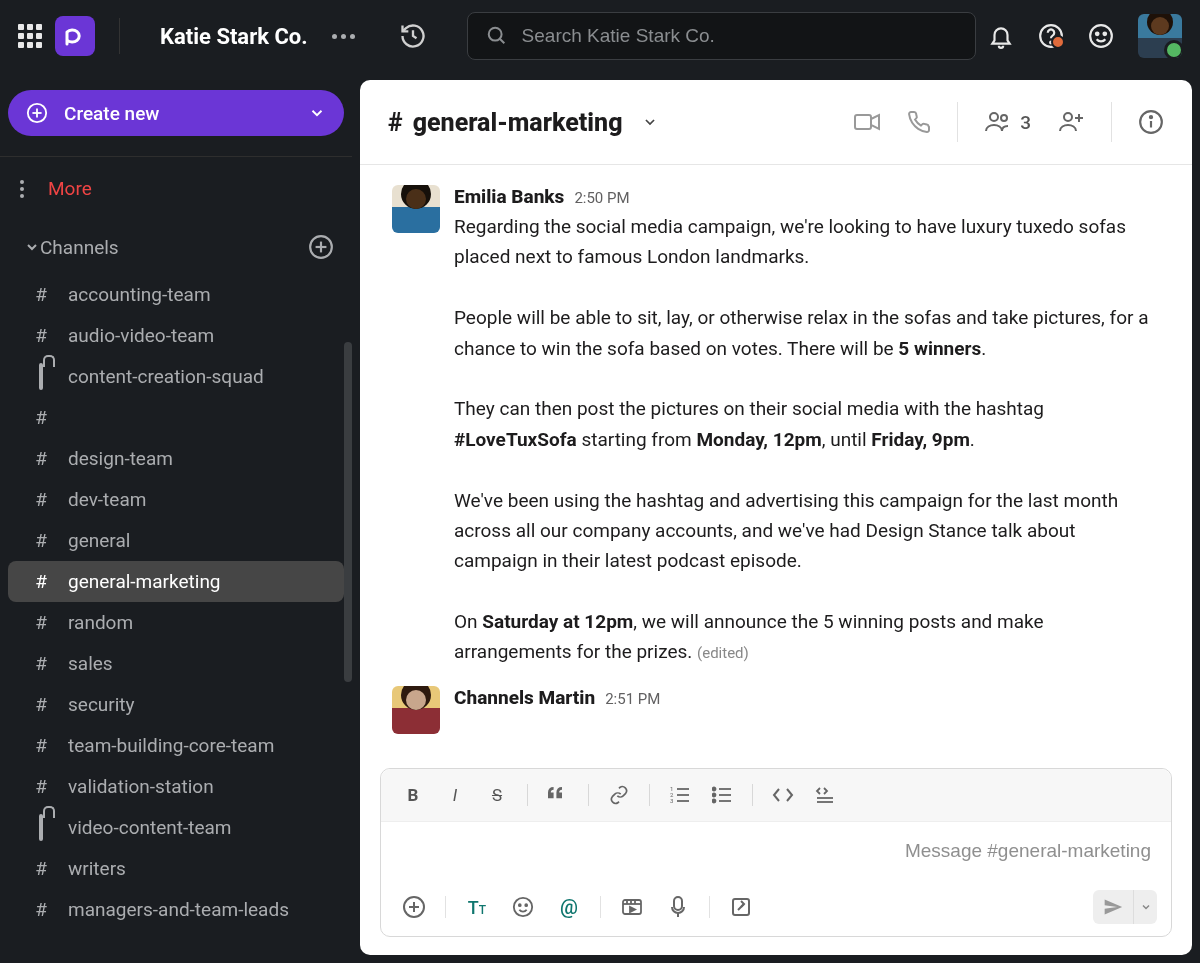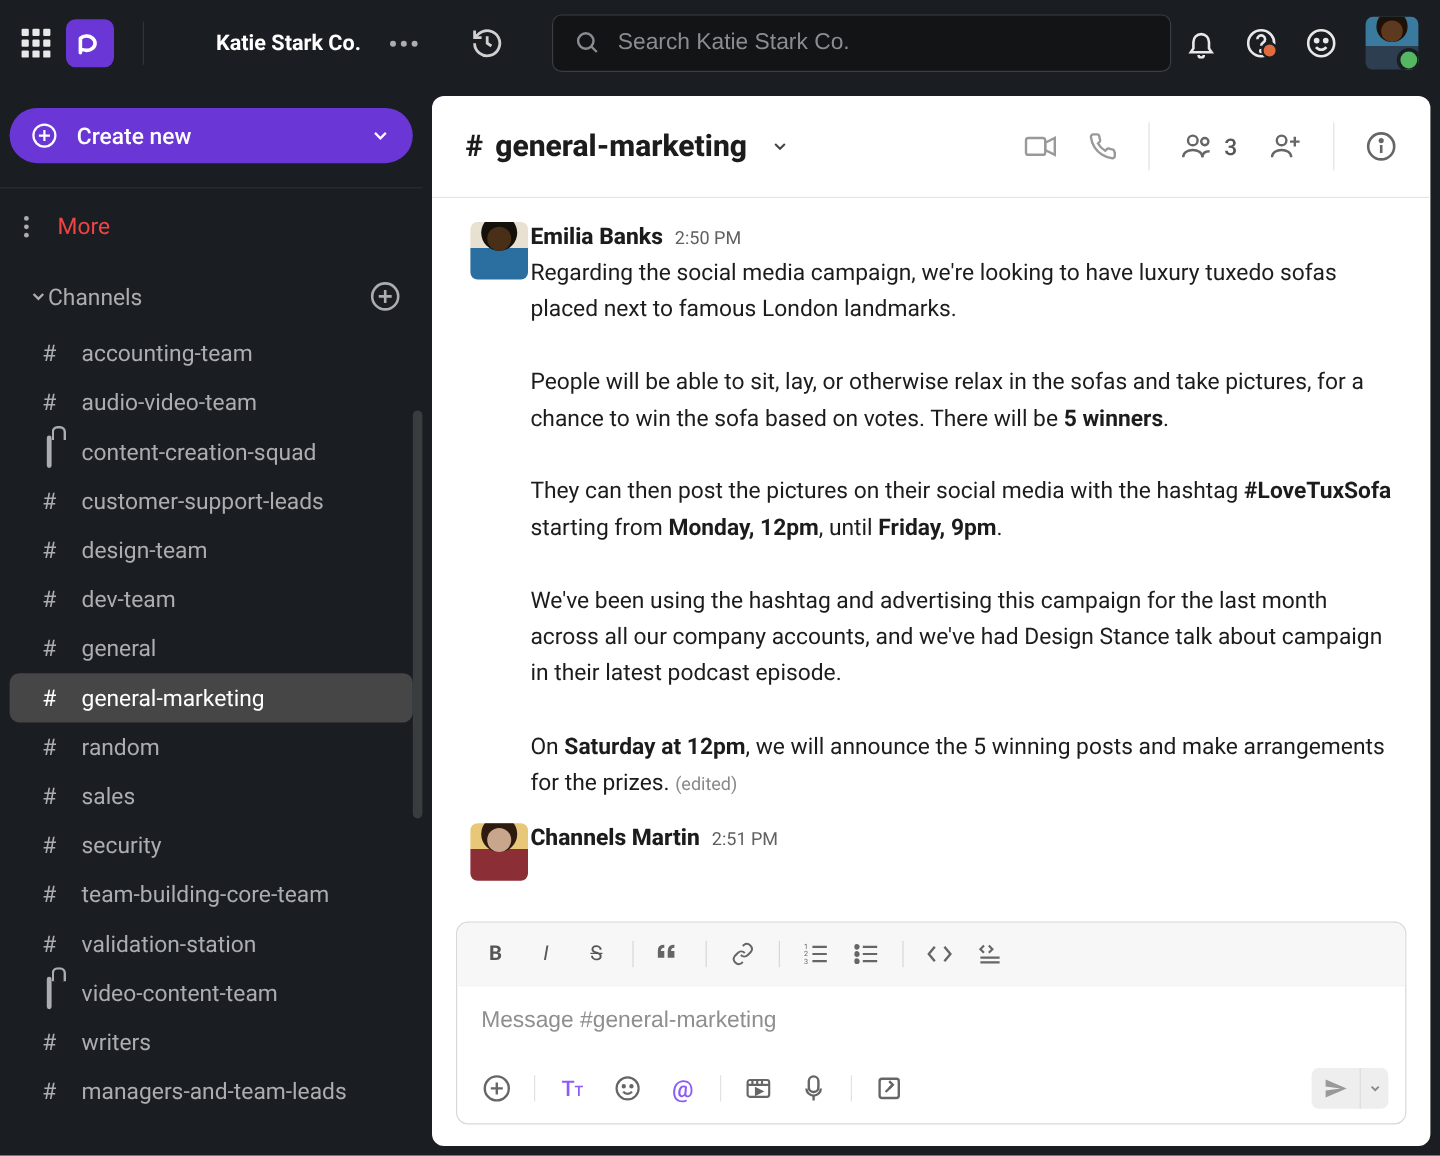--- a/index.html
+++ b/index.html
@@ -3,21 +3,21 @@
 <meta charset="utf-8">
 <style>
 * { margin: 0; padding: 0; box-sizing: border-box; }
 body { font-family: -apple-system, BlinkMacSystemFont, 'Segoe UI', Roboto, Helvetica, Arial, sans-serif; background: #1a1d21; color: #d1d2d3; width: 1200px; height: 963px; overflow: hidden; }
 
 .top-bar { display: flex; align-items: center; height: 72px; padding: 0 18px; gap: 12px; }
 .apps-icon { width: 24px; height: 24px; display: grid; grid-template-columns: repeat(3,6px); grid-template-rows: repeat(3,6px); gap: 3px; cursor: pointer; }
 .apps-icon span { background: #e8e8e8; border-radius: 1px; }
 .app-logo { width: 40px; height: 40px; background: #6b36d6; border-radius: 8px; display: flex; align-items: center; justify-content: center; margin-left: 1px; }
 .divider-v { width: 1px; height: 36px; background: #333; margin: 0 12px; }
-.workspace-name { color: #fff; font-size: 18px; font-weight: 700; margin-left: 36px; }
+.workspace-name { color: #fff; font-size: 22px; font-weight: 700; margin-left: 16px; }
 .more-dots { display: flex; gap: 4px; margin-left: 12px; cursor: pointer; }
 .more-dots span { width: 5px; height: 5px; background: #abadb0; border-radius: 50%; }
 .history-icon { margin-left: 32px; cursor: pointer; }
 .search-wrap { flex: 1; margin-left: 28px; max-width: 520px; }
 .search-box { display: flex; align-items: center; height: 48px; background: #121416; border: 1px solid #3a3d41; border-radius: 8px; padding: 0 18px; gap: 14px; }
 .search-box input { flex: 1; background: none; border: none; outline: none; color: #d1d2d3; font-size: 19px; }
 .search-box input::placeholder { color: #8a8d90; }
 .top-right { display: flex; align-items: center; gap: 24px; margin-left: auto; }
 .top-right .icon { cursor: pointer; color: #e8e8e8; }
 .help-badge { position: relative; }
@@ -48,42 +48,42 @@
 .main { flex: 1; background: #fff; margin: 8px; border-radius: 10px; color: #1d1c1d; display: flex; flex-direction: column; overflow: hidden; }
 .channel-header { display: flex; align-items: center; padding: 22px 28px; border-bottom: 1px solid #e6e6e6; }
 .channel-title { display: flex; align-items: center; gap: 10px; font-size: 25px; font-weight: 800; cursor: pointer; }
 .channel-title .chev-down { margin-left: 8px; transform: scale(0.9); }
 .header-actions { margin-left: auto; display: flex; align-items: center; gap: 26px; color: #666; }
 .header-actions .ico { cursor: pointer; }
 .header-sep { width: 1px; height: 40px; background: #e2e2e2; }
 .people-count { display: flex; align-items: center; gap: 8px; font-size: 19px; font-weight: 500; color: #555; }
 
 .messages { flex: 1; overflow-y: auto; padding: 20px 32px 10px 32px; }
-.msg { display: flex; gap: 2px; margin-bottom: 18px; }
+.msg { display: flex; gap: 14px; margin-bottom: 18px; }
 .msg-avatar { width: 48px; height: 48px; border-radius: 6px; flex-shrink: 0; }
 .msg-avatar.a1 { background: linear-gradient(180deg,#e8e0d0 0%, #e8e0d0 45%, #2a6fa0 45%); position:relative; overflow:hidden; }
 .msg-avatar.a1::before { content:''; position:absolute; top:4px; left:50%; transform:translateX(-50%); width:20px; height:20px; background:#4a2f18; border-radius:50%; box-shadow: 0 -5px 0 5px #16100a; }
 .msg-avatar.a2 { background: linear-gradient(180deg,#e8c878 0%, #e8c878 45%, #8c2e35 45%); position:relative; overflow:hidden; }
 .msg-avatar.a2::before { content:''; position:absolute; top:4px; left:50%; transform:translateX(-50%); width:20px; height:20px; background:#c8a68c; border-radius:50%; box-shadow: 0 -5px 0 5px #2e1a0f; }
 .msg-body { flex: 1; }
 .msg-head { display: flex; align-items: baseline; gap: 10px; margin-bottom: 4px; }
 .msg-author { font-size: 19px; font-weight: 800; }
 .msg-time { font-size: 15px; color: #616061; }
 .msg-text { font-size: 19px; line-height: 1.6; color: #1d1c1d; }
 .edited { color: #888; font-size: 15px; }
 
 .composer { margin: 0 20px 18px 20px; border: 1px solid #d8d8d8; border-radius: 10px; background: #fff; }
 .toolbar { display: flex; align-items: center; padding: 8px 14px; gap: 6px; border-bottom: 1px solid #eee; background: #f7f7f7; border-radius: 10px 10px 0 0; }
 .toolbar .tbtn { width: 36px; height: 36px; display: flex; align-items: center; justify-content: center; color: #555; cursor: pointer; border-radius: 4px; font-size: 17px; }
 .toolbar .tsep { width: 1px; height: 22px; background: #d8d8d8; margin: 0 6px; }
 .composer-input { padding: 18px 20px; }
-.composer-input input { width: 100%; border: none; outline: none; font-size: 19px; color: #333; }
+.composer-input input { width: 100%; border: none; outline: none; font-size: 19px; color: #333; text-align: right; }
 .composer-input input::placeholder { color: #8f8f8f; }
 .composer-bottom { display: flex; align-items: center; padding: 8px 14px 10px 14px; gap: 8px; }
-.composer-bottom .bbtn { width: 38px; height: 38px; display: flex; align-items: center; justify-content: center; color: #8b5cf6; cursor: pointer; border-radius: 6px; }
+.composer-bottom .bbtn { width: 38px; height: 38px; display: flex; align-items: center; justify-content: center; color: #0f766e; cursor: pointer; border-radius: 6px; }
 .composer-bottom .bsep { width: 1px; height: 22px; background: #e2e2e2; margin: 0 4px; }
 .send-group { margin-left: auto; display: flex; align-items: center; background: #eee; border-radius: 6px; }
 .send-btn { width: 40px; height: 34px; display: flex; align-items: center; justify-content: center; color: #888; cursor: pointer; }
 .send-chev { width: 24px; height: 34px; display: flex; align-items: center; justify-content: center; border-left: 1px solid #ddd; cursor: pointer; color: #888; }
 
 svg { display: block; }
 </style>
 </head>
 <body>
 
@@ -196,21 +196,20 @@
         <div class="channel-item">
           <span class="hash">#</span>
           <span>audio-video-team</span>
         </div>
         <div class="channel-item">
           <span class="hash"><span class="lock-icon"></span></span>
           <span>content-creation-squad</span>
         </div>
         <div class="channel-item">
           <span class="hash">#</span>
-          <span>customer-support-leads</span>
         </div>
         <div class="channel-item">
           <span class="hash">#</span>
           <span>design-team</span>
         </div>
         <div class="channel-item">
           <span class="hash">#</span>
           <span>dev-team</span>
         </div>
         <div class="channel-item">

